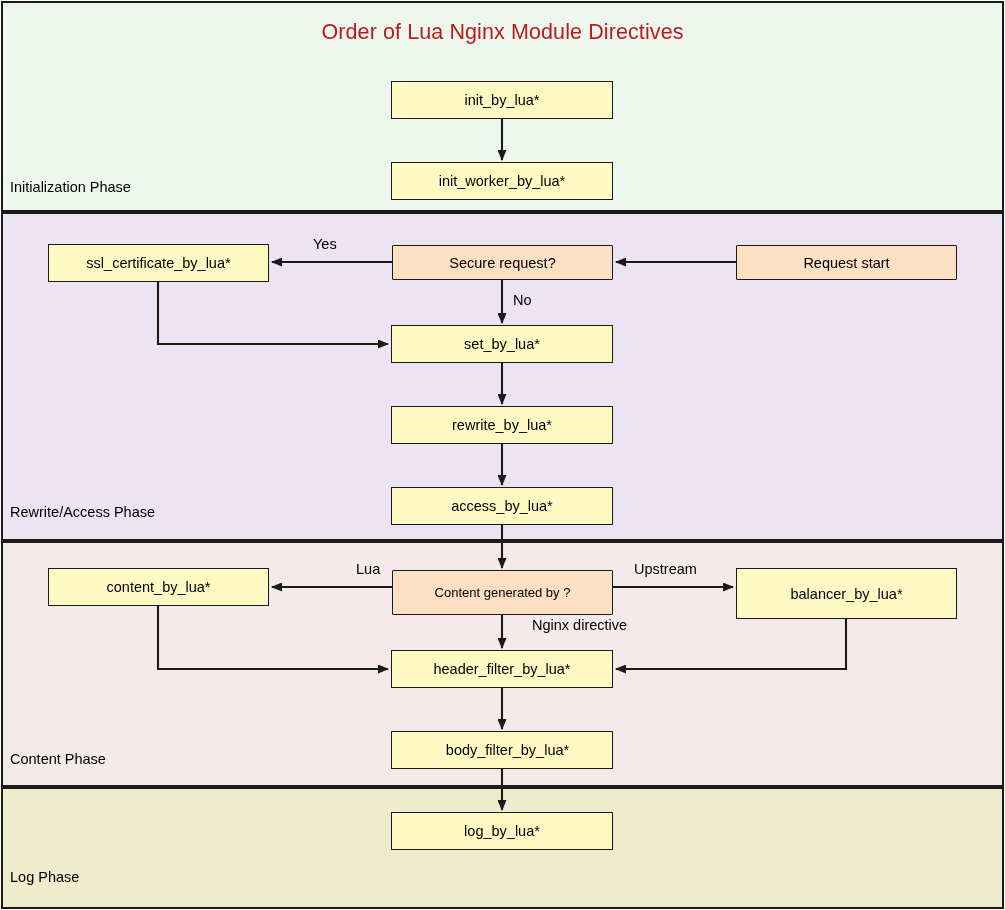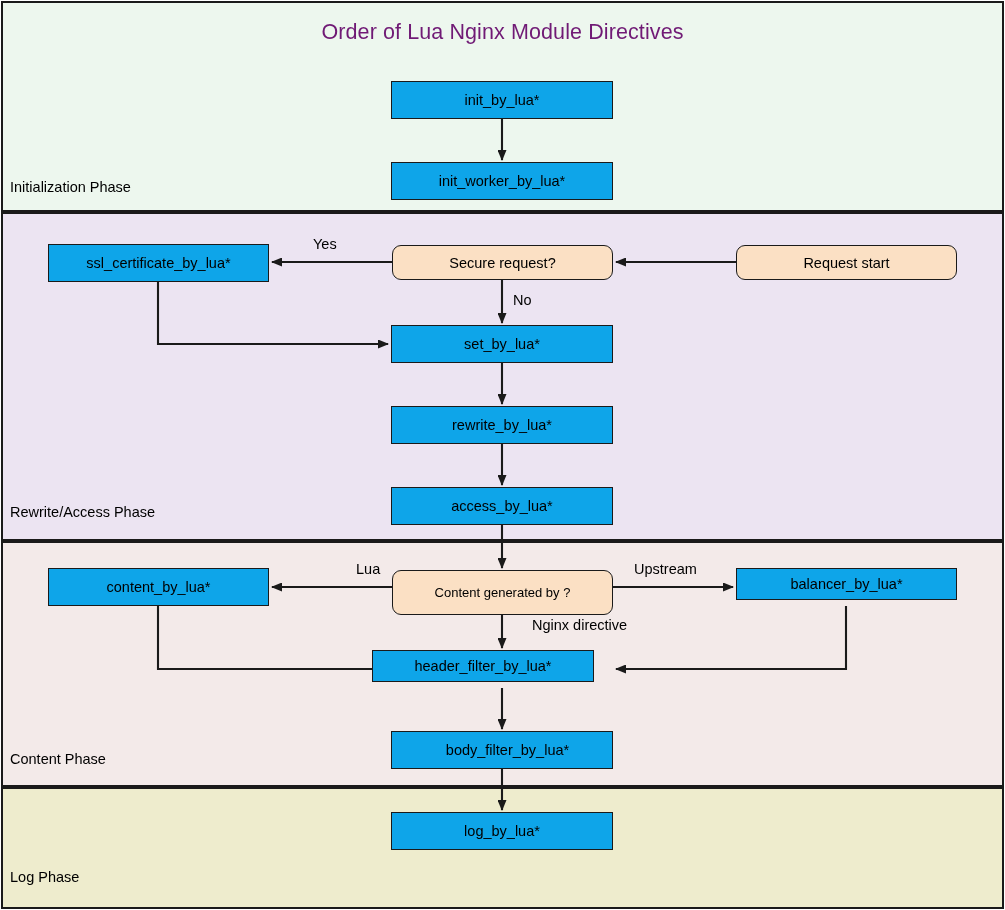--- a/index.html
+++ b/index.html
@@ -5,29 +5,29 @@
   html,body{margin:0;padding:0;background:#ffffff;}
   body{font-family:"Liberation Sans","DejaVu Sans",sans-serif;}
   #canvas{position:relative;width:1005px;height:910px;background:#ffffff;overflow:hidden;}
 
   .band{position:absolute;left:1px;width:1003px;box-sizing:border-box;
         border-top:2px solid #1a1a1a;border-bottom:2px solid #1a1a1a;
         border-left:2px solid #1a1a1a;border-right:2px solid #1a1a1a;}
   .band-label{position:absolute;font-size:14.5px;color:#000;white-space:nowrap;}
 
   .title{position:absolute;left:0;top:20px;width:1005px;text-align:center;
-         font-size:21.5px;color:#701a75;letter-spacing:.1px;}
+         font-size:21.5px;color:#b91c1c;letter-spacing:.1px;}
 
   svg.edges{position:absolute;left:0;top:0;width:1005px;height:910px;overflow:visible;}
 
   .node{position:absolute;box-sizing:border-box;display:flex;align-items:center;
         justify-content:center;border:1.6px solid #1a1a1a;color:#000;
         font-size:14.5px;white-space:nowrap;}
-  .node.proc{background:#0ea5e9;}
-  .node.dec{background:#fbe0c4;border-radius:9px;}
+  .node.proc{background:#fef9c3;}
+  .node.dec{background:#fbe0c4;border-radius:1px;}
   .node.small{font-size:13px;}
 
   .edge-label{position:absolute;font-size:14.5px;color:#000;white-space:nowrap;}
 </style>
 </head>
 <body>
 
 <div id="canvas">
 
   <div class="band" style="top:1px;height:211px;background:#edf7ee;"></div>
@@ -72,22 +72,22 @@
 
   <div class="node dec" style="left:736px;top:245px;width:221px;height:35px;">Request start</div>
   <div class="node dec" style="left:392px;top:245px;width:221px;height:35px;">Secure request?</div>
   <div class="node proc" style="left:48px;top:244px;width:221px;height:38px;">ssl_certificate_by_lua*</div>
   <div class="node proc" style="left:391px;top:325px;width:222px;height:38px;">set_by_lua*</div>
   <div class="node proc" style="left:391px;top:406px;width:222px;height:38px;">rewrite_by_lua*</div>
   <div class="node proc" style="left:391px;top:487px;width:222px;height:38px;">access_by_lua*</div>
 
   <div class="node dec small" style="left:392px;top:570px;width:221px;height:45px;">Content generated by ?</div>
   <div class="node proc" style="left:48px;top:568px;width:221px;height:38px;">content_by_lua*</div>
-  <div class="node proc" style="left:736px;top:568px;width:221px;height:32px;">balancer_by_lua*</div>
-  <div class="node proc" style="left:372px;top:650px;width:222px;height:32px;">header_filter_by_lua*</div>
+  <div class="node proc" style="left:736px;top:568px;width:221px;height:51px;">balancer_by_lua*</div>
+  <div class="node proc" style="left:391px;top:650px;width:222px;height:38px;">header_filter_by_lua*</div>
   <div class="node proc" style="left:391px;top:731px;width:222px;height:38px;padding-left:11px;">body_filter_by_lua*</div>
 
   <div class="node proc" style="left:391px;top:812px;width:222px;height:38px;">log_by_lua*</div>
 
   <div class="edge-label" style="left:313px;top:236px;">Yes</div>
   <div class="edge-label" style="left:513px;top:292px;">No</div>
   <div class="edge-label" style="left:331px;top:561px;margin-left:25px;">Lua</div>
   <div class="edge-label" style="left:634px;top:561px;">Upstream</div>
   <div class="edge-label" style="left:532px;top:617px;">Nginx directive</div>
 

